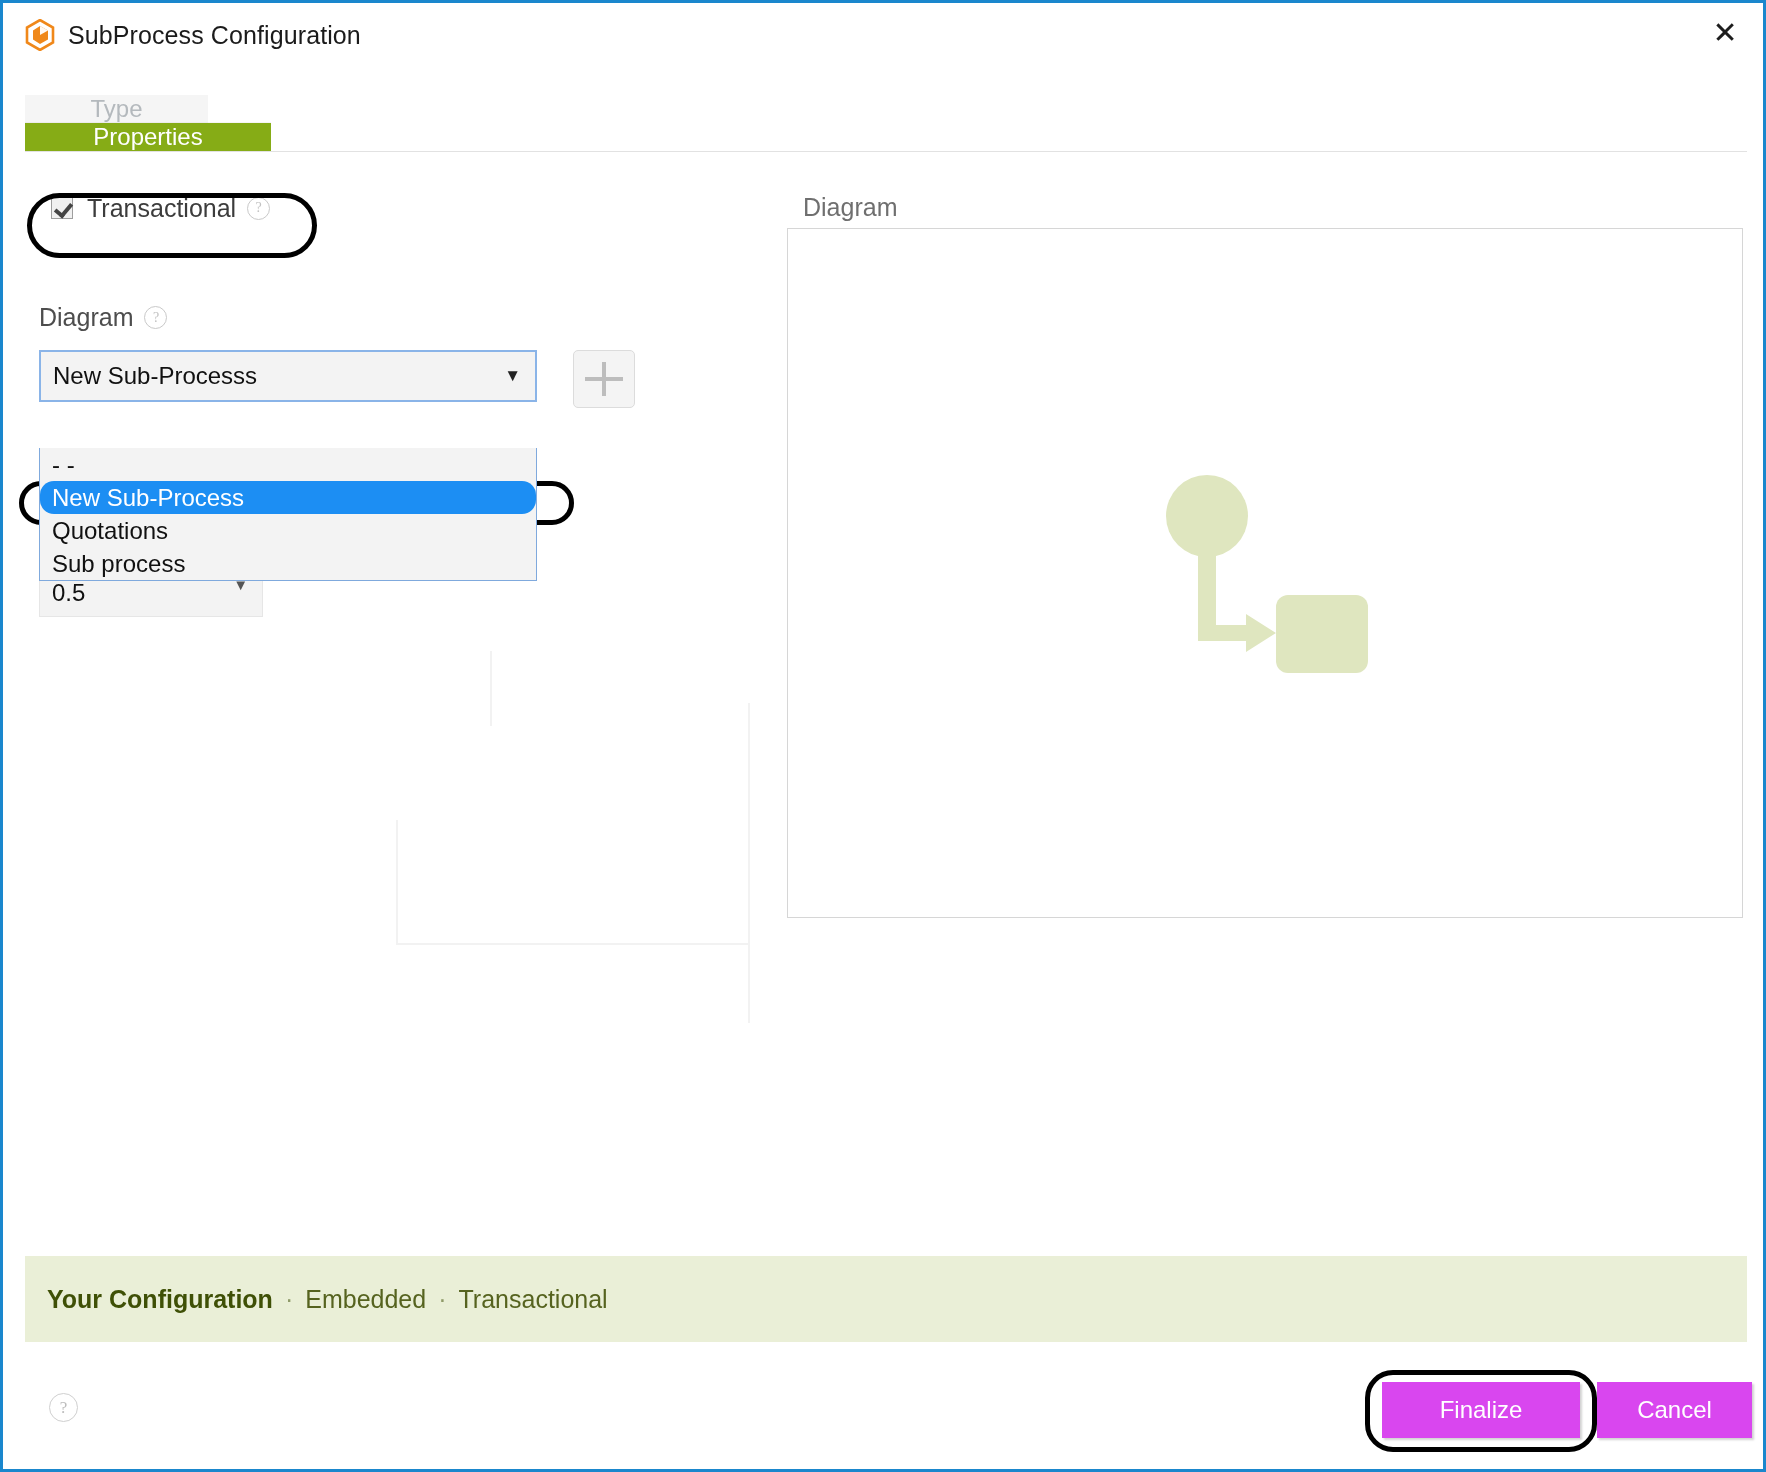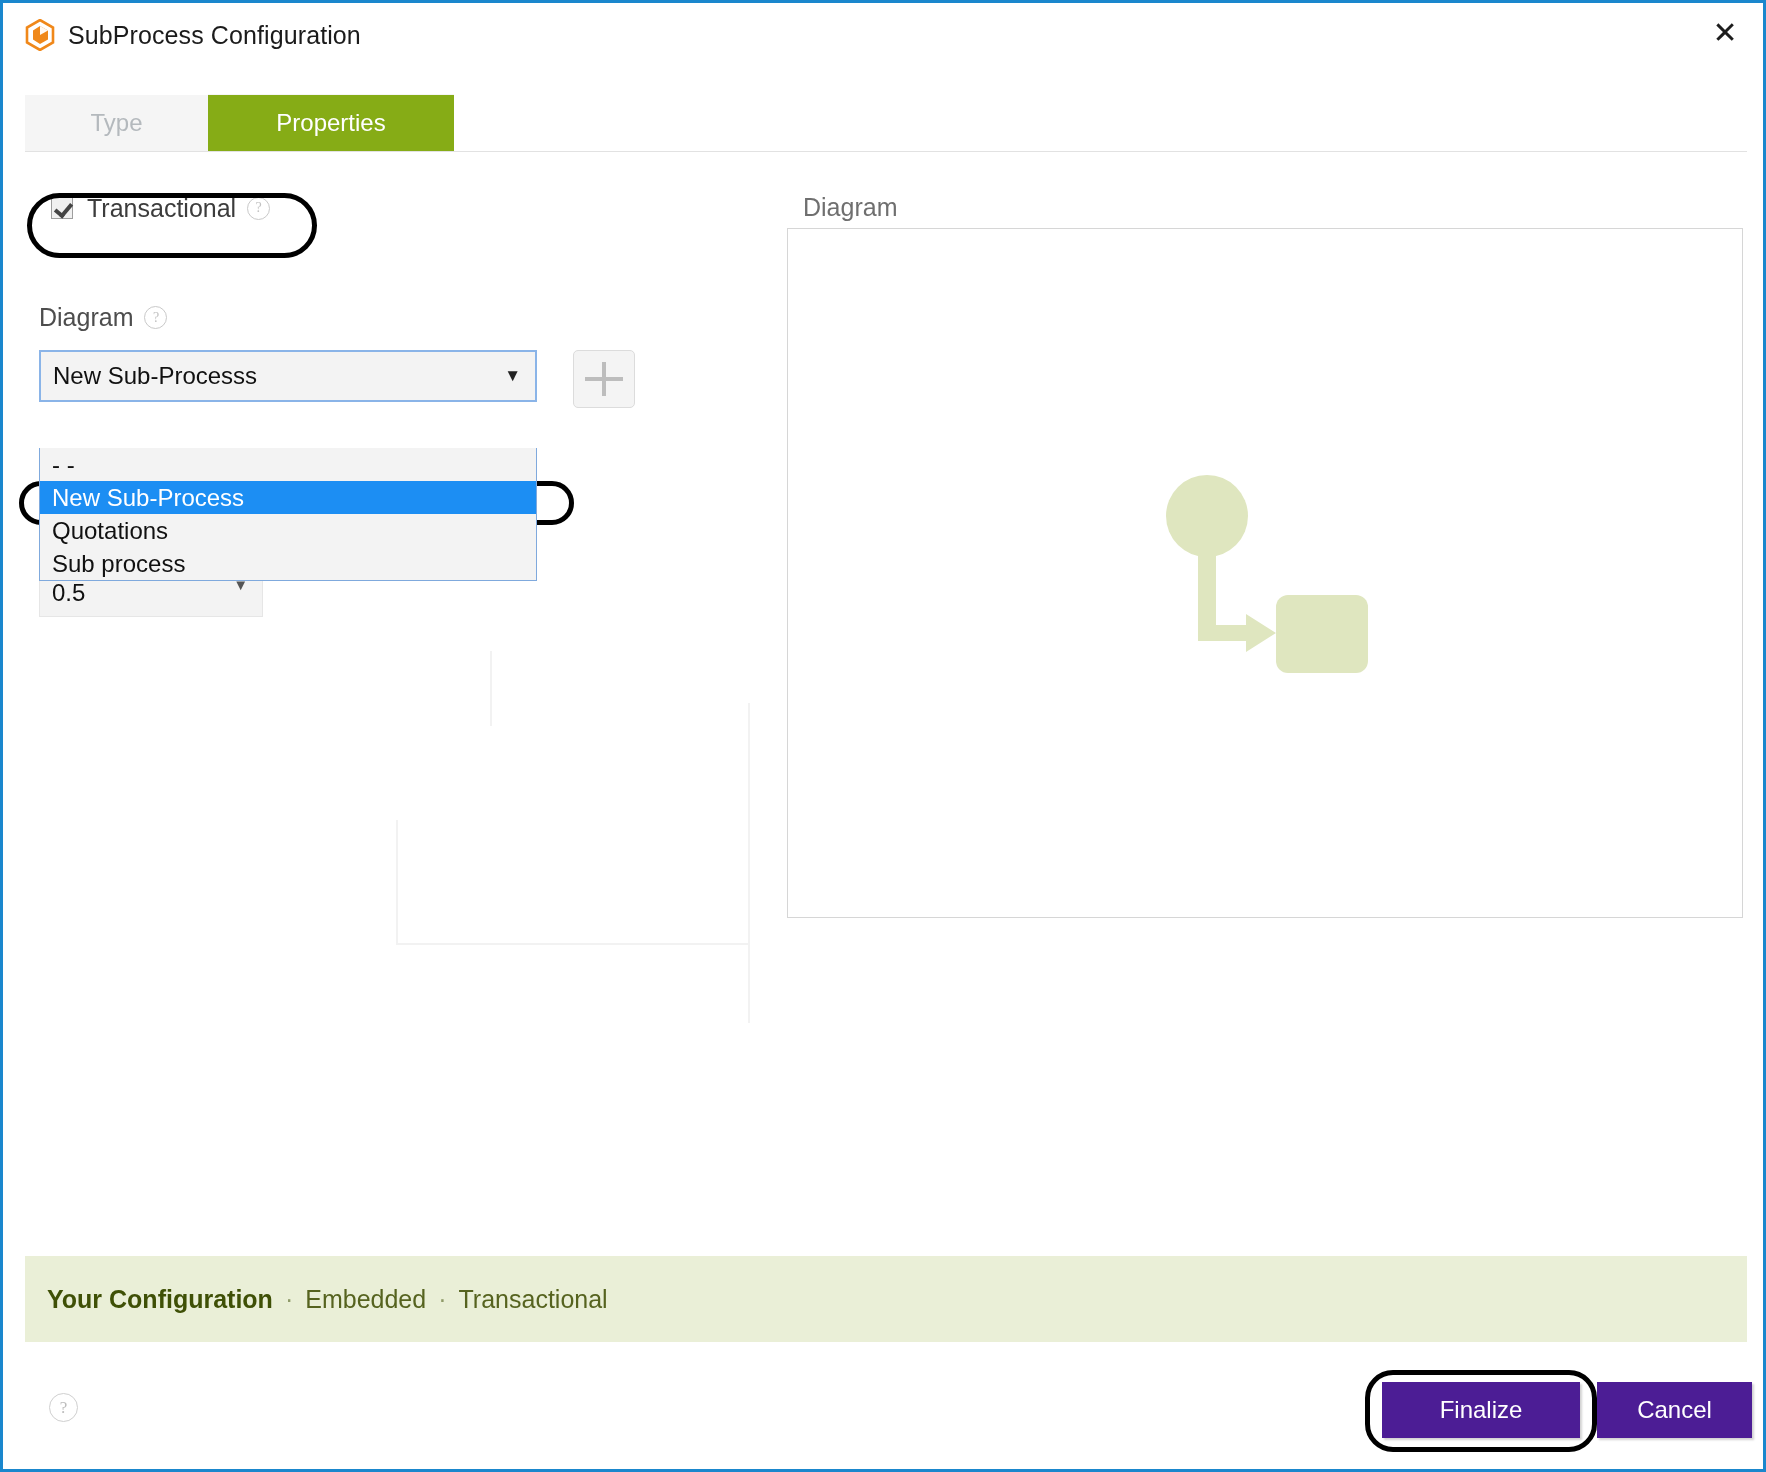--- a/index.html
+++ b/index.html
@@ -66,20 +66,21 @@
   }
 
   
   .tabs {
     position: absolute;
     left: 22px;
     top: 92px;
     display: flex;
     align-items: flex-start;
     height: 56px;
+    flex-direction: column;
   }
   .tab {
     height: 56px;
     min-width: 183px;
     box-sizing: border-box;
     display: flex;
     align-items: center;
     justify-content: center;
     font-size: 24px;
     cursor: pointer;
@@ -276,20 +277,21 @@
     align-items: center;
     padding: 0 0 0 12px;
     font-size: 24px;
     color: #111;
     cursor: pointer;
     white-space: nowrap;
   }
   .dd-item.selected {
     background: #1c8ef3;
     color: #ffffff;
+    border-radius: 14px;
   }
 
   
   .diagram-label {
     position: absolute;
     left: 784px;
     top: 190px;
     font-size: 25px;
     color: #6f6f6f;
     margin-left: 16px;
@@ -359,21 +361,21 @@
     align-items: center;
     justify-content: center;
     font-size: 17px;
     cursor: pointer;
     font-family: "Liberation Serif", serif;
   }
   .btn {
     position: absolute;
     height: 56px;
     box-sizing: border-box;
-    background: #4c1d95;
+    background: #d946ef;
     color: #ffffff;
     font-size: 24px;
     display: flex;
     align-items: center;
     justify-content: center;
     cursor: pointer;
     user-select: none;
     border: none;
     box-shadow: 2px 2px 2px rgba(0,0,0,0.18);
     font-family: "Liberation Sans", sans-serif;

